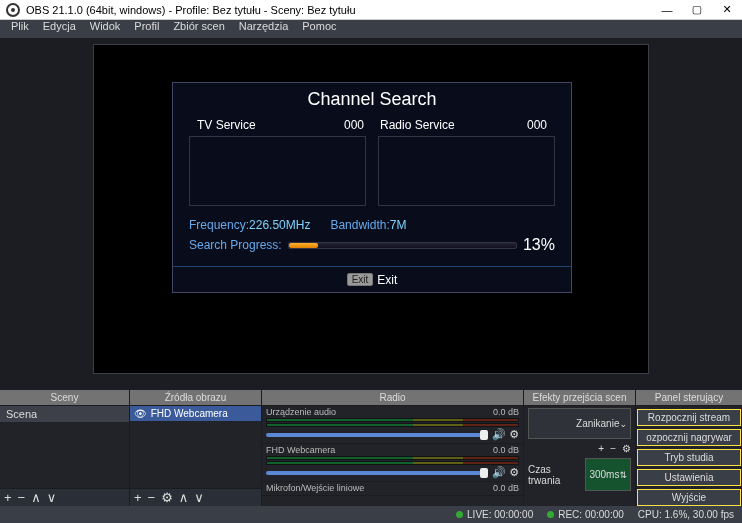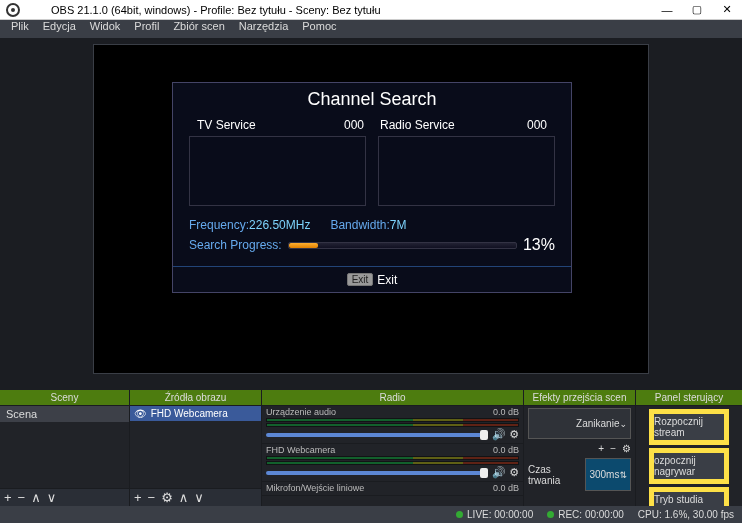--- a/index.html
+++ b/index.html
@@ -1,19 +1,19 @@
 <!DOCTYPE html>
 <html><head>
 <meta charset="utf-8">
 <style>
 * { box-sizing: border-box; margin: 0; padding: 0; font-family: "Segoe UI", Tahoma, sans-serif; }
 body { background: #2a2e36; color: #dcdcdc; width: 742px; height: 523px; overflow: hidden; font-size: 11px; }
 
 
-.titlebar { background: #fff; height: 20px; display: flex; align-items: center; padding: 0 0 0 6px; border-bottom: 1px solid #ccc; gap: 25px; }
+.titlebar { background: #fff; height: 20px; display: flex; align-items: center; padding: 0 0 0 6px; border-bottom: 1px solid #ccc; }
 .titlebar .icon { width: 14px; height: 14px; border: 2px solid #333; border-radius: 50%; margin-right: 6px; position: relative; }
 .titlebar .icon::after { content: ""; position: absolute; width: 4px; height: 4px; background: #333; border-radius: 50%; top: 3px; left: 3px; }
 .titlebar .title { color: #000; font-size: 11px; flex: 1; }
 .titlebar .winbtns { display: flex; height: 100%; }
 .titlebar .winbtn { width: 30px; display: flex; align-items: center; justify-content: center; color: #000; font-size: 11px; cursor: pointer; }
 
 
 .menubar { background: #3a3e46; height: 18px; display: flex; padding: 0 4px; font-size: 11px; }
 .menubar .menuitem { padding: 0 7px; cursor: pointer; }
 
@@ -39,21 +39,21 @@
 .ch-prog-pct { color: #fff; font-size: 16px; }
 .ch-sep { border-top: 1px solid #247; margin: 4px 0 0; }
 .ch-exit-row { text-align: center; padding: 5px 0; }
 .ch-exit-btn { display: inline-flex; align-items: center; gap: 4px; color: #fff; font-size: 12px; }
 .ch-exit-k { background: #999; color: #222; padding: 0 4px; border-radius: 2px; border: 1px solid #777; font-size: 10px; }
 
 
 .panels { display: flex; height: 116px; background: #2a2e36; }
 .panel { display: flex; flex-direction: column; border-right: 1px solid #1a1c20; }
 .panel:last-child { border-right: none; }
-.panel-head { background: #4d7c0f; text-align: center; font-size: 10px; padding: 2px 0; border-bottom: 1px solid #1a1c20; }
+.panel-head { background: #737373; text-align: center; font-size: 10px; padding: 2px 0; border-bottom: 1px solid #1a1c20; }
 .panel-body { flex: 1; background: #212328; position: relative; overflow: hidden; }
 
 
 .p-scenes { width: 130px; }
 .scene-item { background: #3d4048; padding: 2px 6px; font-size: 11px; }
 
 
 .p-sources { width: 132px; }
 .src-item { display: flex; align-items: center; background: #3a5a9a; padding: 2px 4px; font-size: 10px; color: #fff; gap: 4px; }
 .src-item .eye { font-size: 10px; }
@@ -66,25 +66,25 @@
 .mixer-meter.dim { opacity:.45; }
 .mixer-ctrl { display: flex; align-items: center; gap: 4px; }
 .mixer-slider { flex: 1; height: 4px; background: #5c87d4; border-radius: 2px; position: relative; }
 .mixer-slider::after { content: ""; position: absolute; right: 0; top: -3px; width: 8px; height: 10px; background: #eee; border-radius: 2px; }
 .mixer-icons { display: flex; gap: 3px; font-size: 11px; color: #ddd; }
 
 
 .p-trans { width: 112px; }
 .trans-row { display: flex; align-items: center; padding: 2px 4px; gap: 3px; font-size: 10px; }
 .sel { background: #2f3238; border: 1px solid #555; padding: 9px 3px; flex: 1; display: flex; justify-content: flex-end; align-items: center; }
-.numbox { background: #0c4a6e; border: 1px solid #555; padding: 10px 3px; width: 48px; display: flex; justify-content: space-between; align-items: center; }
+.numbox { background: #14532d; border: 1px solid #555; padding: 10px 3px; width: 48px; display: flex; justify-content: space-between; align-items: center; }
 
 
 .p-ctrls { width: 106px; }
-.ctrl-btn { display: block; margin: 3px 13px; background: #3a3e46; border: 5px solid #fde047; padding: 2px 0; font-size: 10px; cursor: pointer; }
+.ctrl-btn { display: block; margin: 3px 1px; background: #3a3e46; border: 1px solid #fde047; text-align: center; padding: 2px 0; font-size: 10px; cursor: pointer; }
 
 
 .btm-bar { position: absolute; bottom: 0; left: 0; right: 0; height: 18px; background: #2a2e36; display: flex; align-items: center; padding: 0 4px; gap: 6px; border-top: 1px solid #1a1c20; font-size: 13px; color: #ddd; }
 .btm-bar .ic { cursor: pointer; }
 
 
 .statusbar { height: 17px; background: #3a3e46; display: flex; align-items: center; justify-content: flex-end; padding: 0 8px; font-size: 10px; gap: 14px; }
 .stat { display: flex; align-items: center; gap: 4px; }
 .dot { width: 7px; height: 7px; border-radius: 50%; background: #3a3; display: inline-block; }
 

